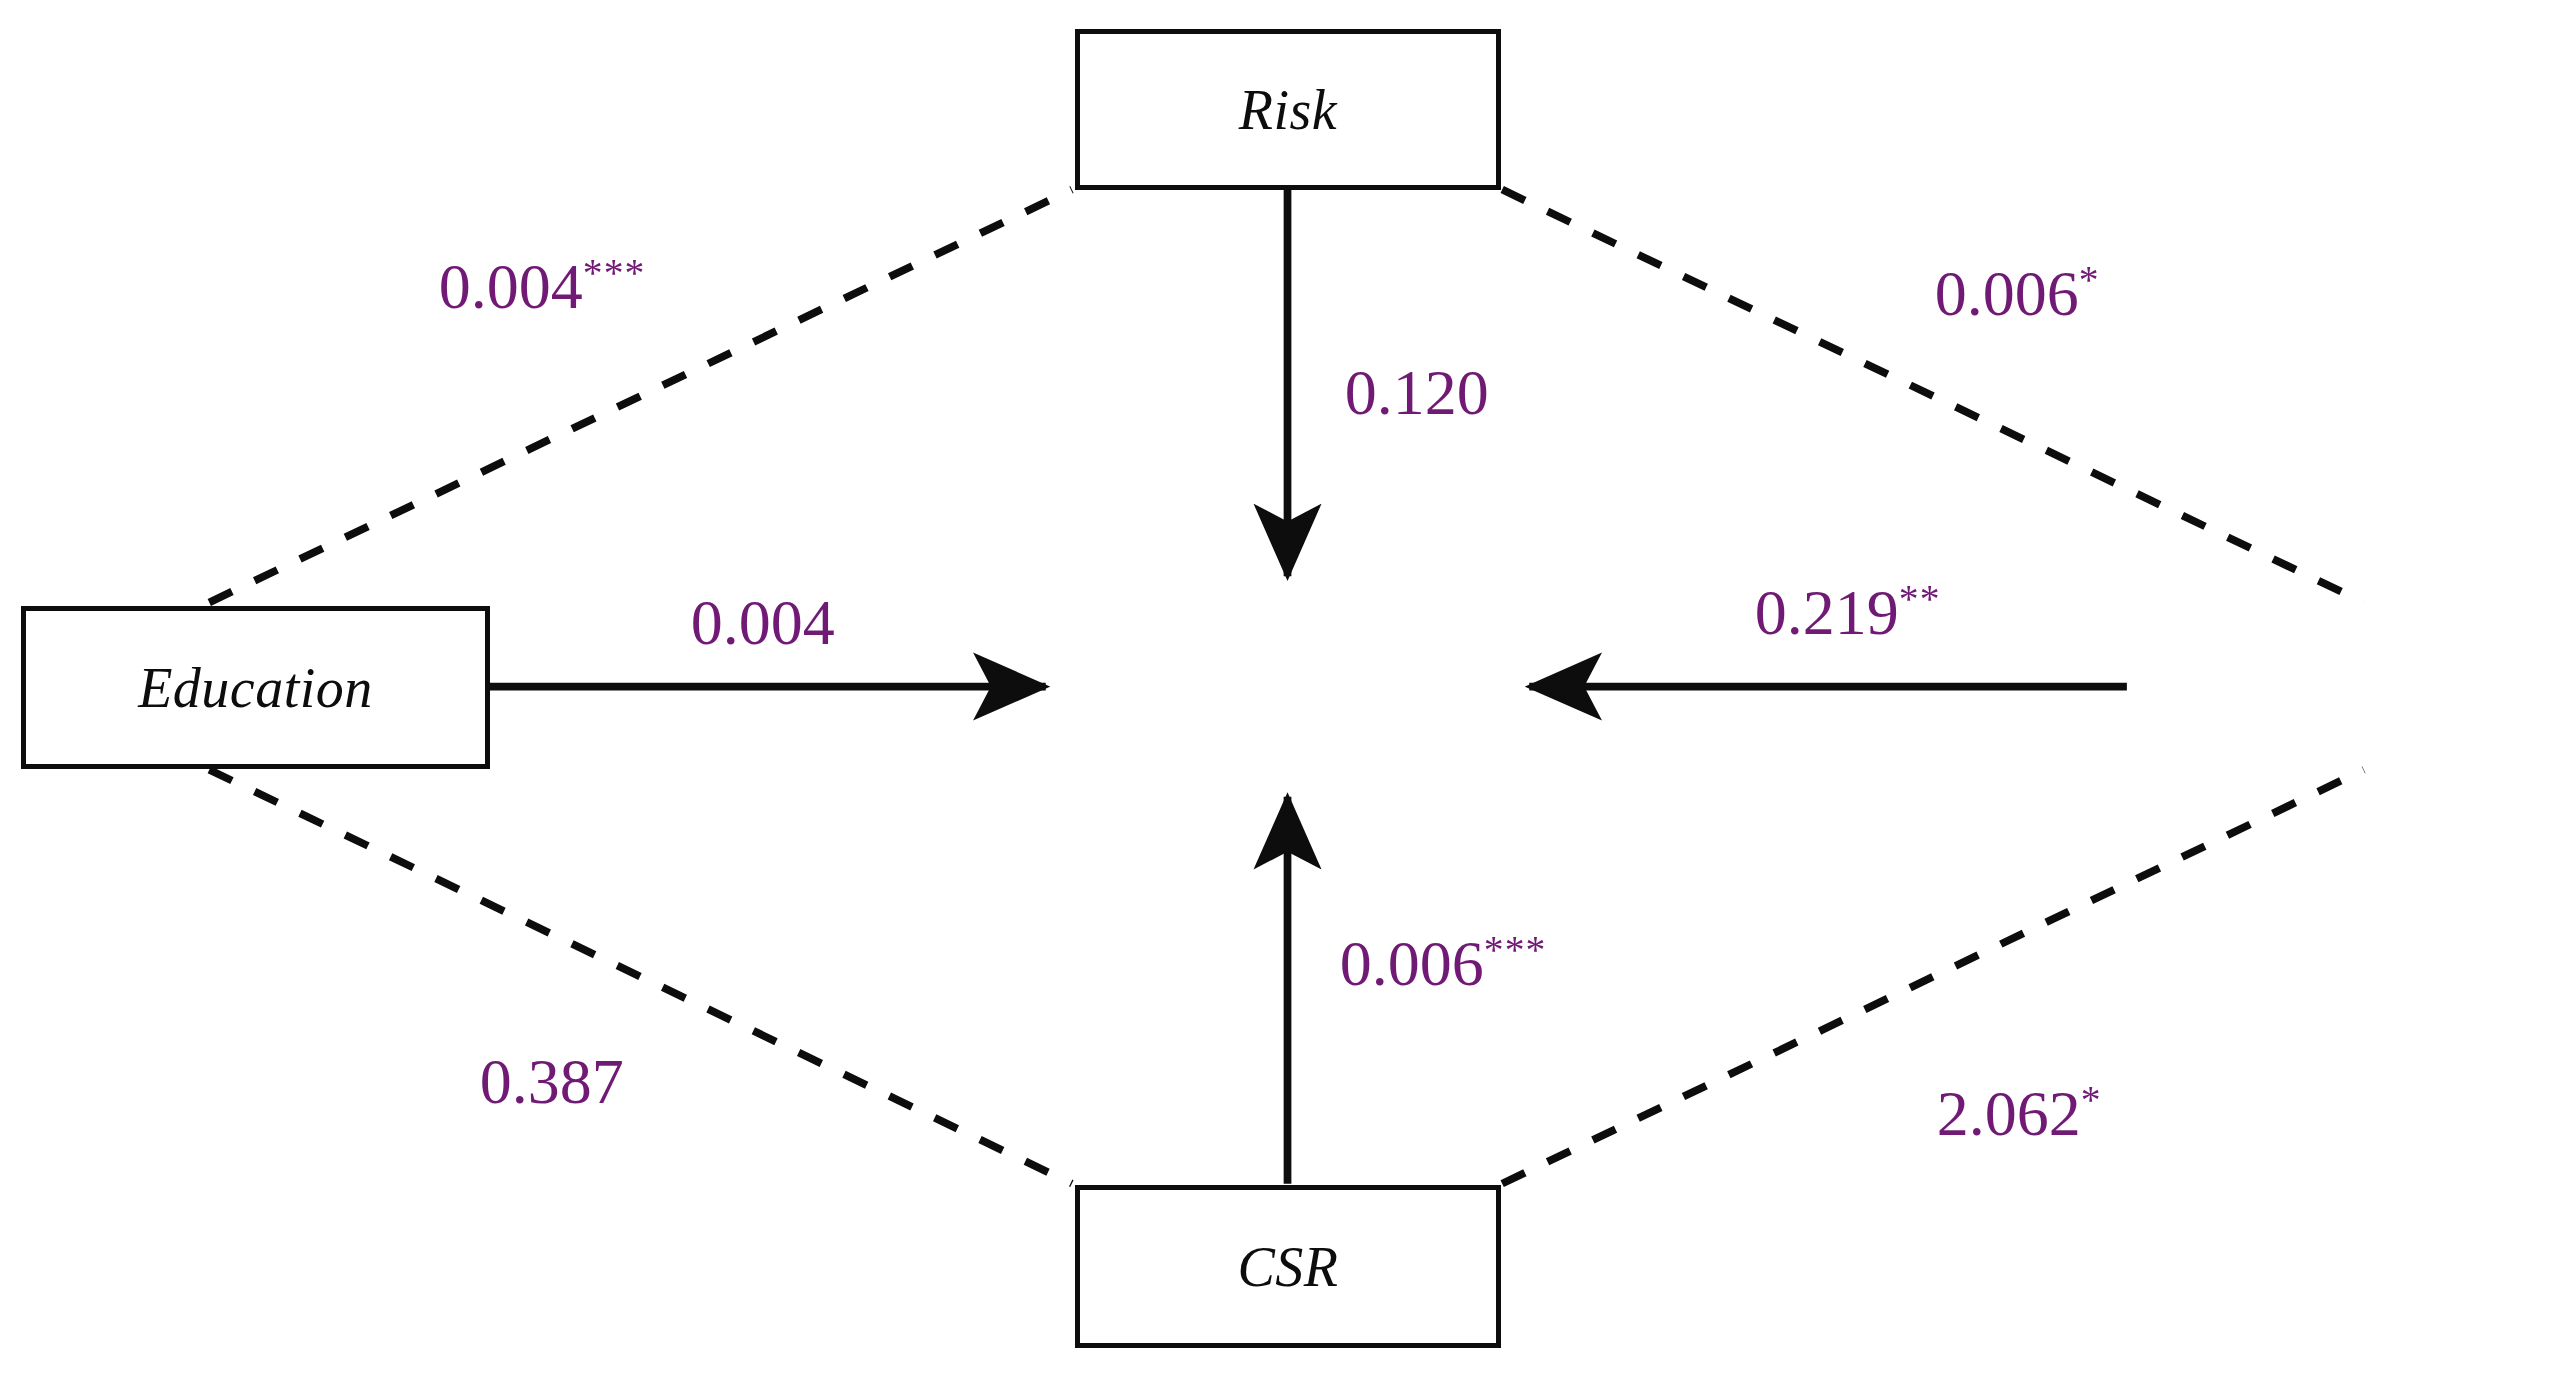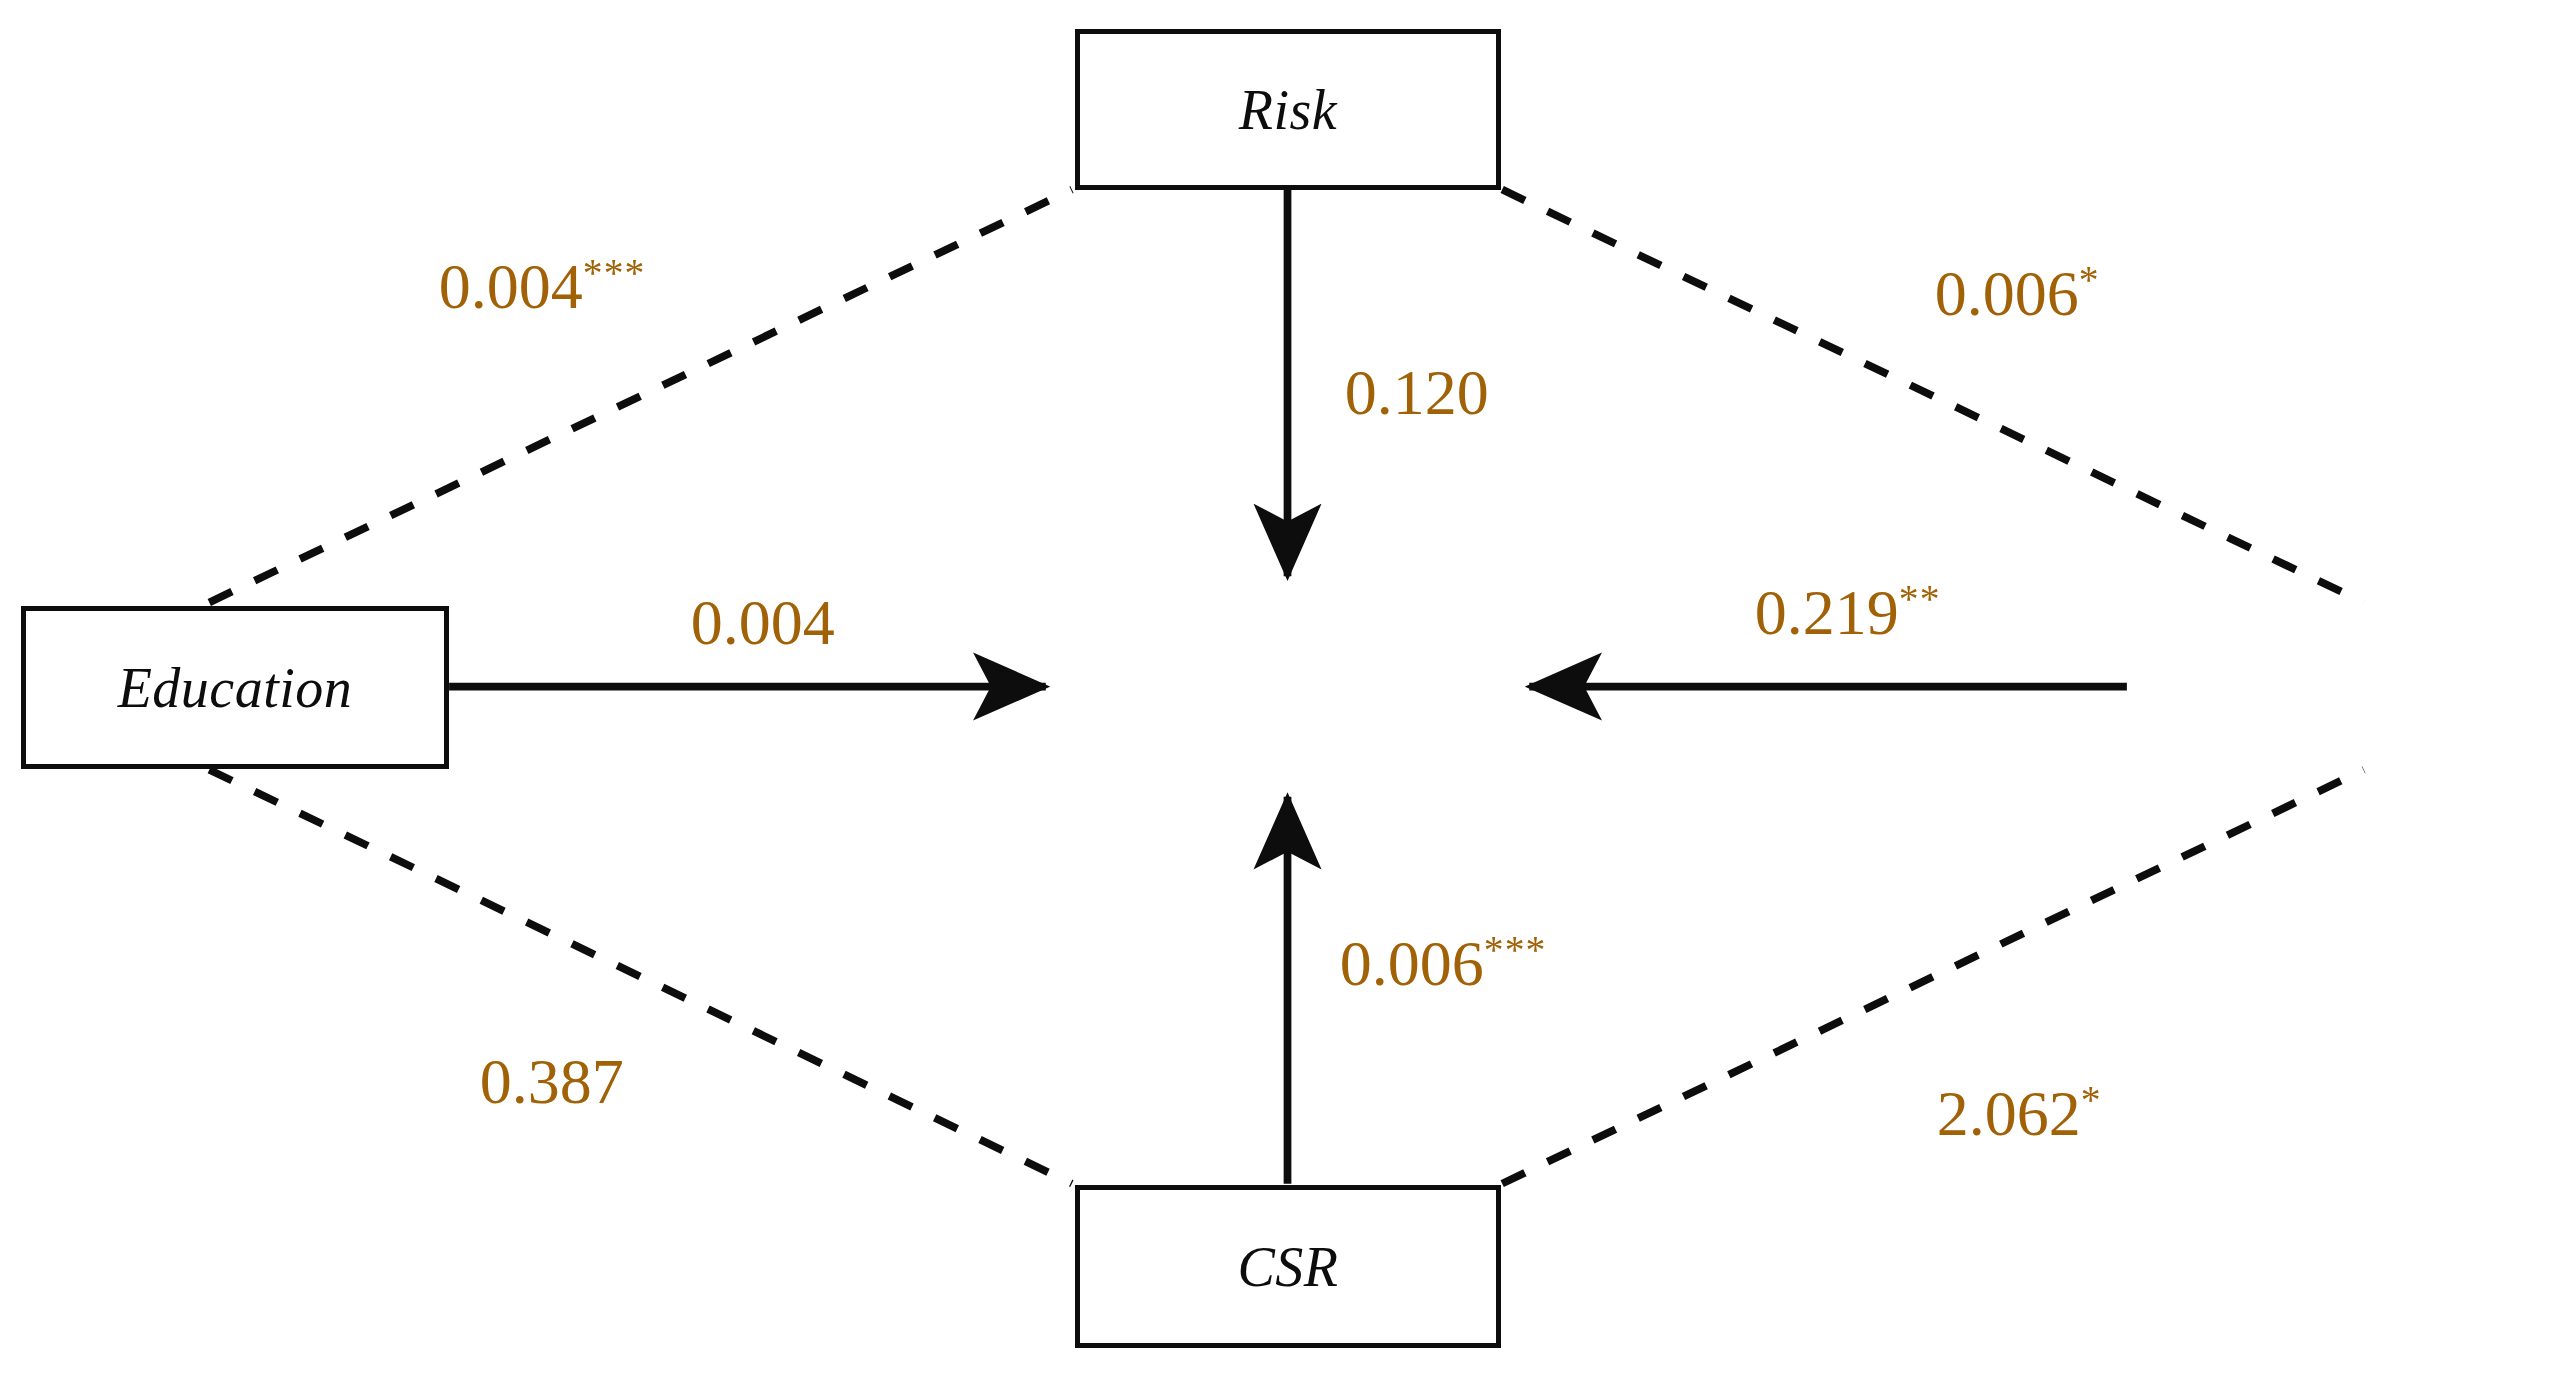--- a/index.html
+++ b/index.html
@@ -37,38 +37,38 @@
     font-style: italic;
     font-size: 56px;
     line-height: 1;
     color: #0d0d0d;
     white-space: nowrap;
     letter-spacing: 0.5px;
   }
   .edge-label {
     position: absolute;
     z-index: 4;
-    color: #a16207;
+    color: #701a75;
     font-family: "Liberation Serif", "DejaVu Serif", serif;
     font-style: normal;
     font-size: 64px;
     line-height: 1;
     white-space: nowrap;
     background: #ffffff;
     padding: 1.9px 5.8px;
   }
   .edge-label .coef { display: inline; }
   .edge-label .stars {
     font-size: 0.62em;
     vertical-align: super;
     letter-spacing: 1px;
   }
   
   #node-risk      { left: 1075px; top: 29px;   width: 426px; height: 161px; }
-  #node-education { left: 21px;   top: 606px;  width: 428px; height: 163px; }
+  #node-education { left: 21px;   top: 606px;  width: 469px; height: 163px; }
   #node-gmi       { left: 1075px; top: 606px;  width: 426px; height: 163px; }
   #node-oversea   { left: 2127px; top: 606px;  width: 428px; height: 163px; }
   #node-csr       { left: 1075px; top: 1185px; width: 426px; height: 163px; }
   
   #lbl-edu-risk   { left: 433px;  top: 252px; }
   #lbl-risk-over  { left: 1929px; top: 259px; }
   #lbl-risk-gmi   { left: 1339px; top: 358px; }
   #lbl-edu-gmi    { left: 685px;  top: 588px; }
   #lbl-over-gmi   { left: 1749px; top: 578px; }
   #lbl-csr-gmi    { left: 1334px; top: 929px; }

